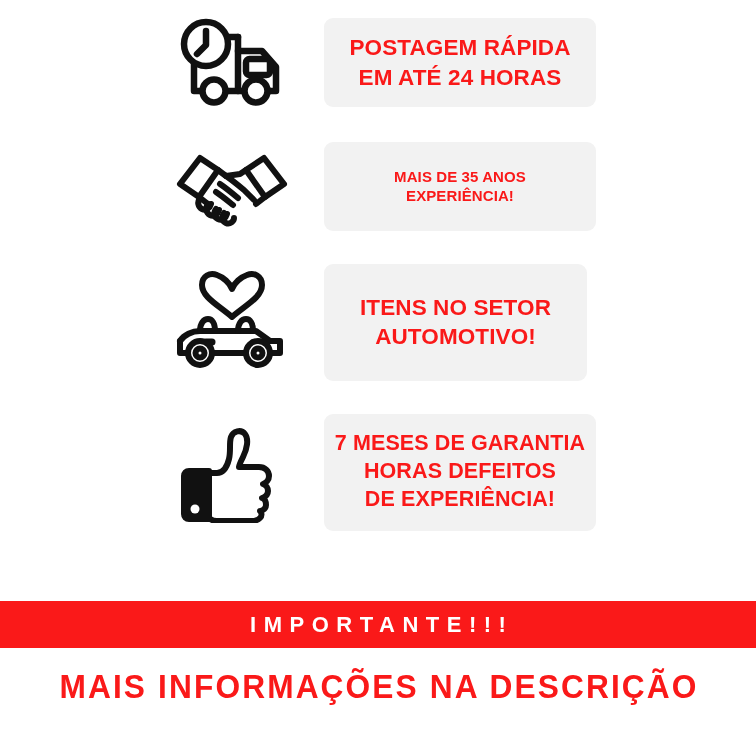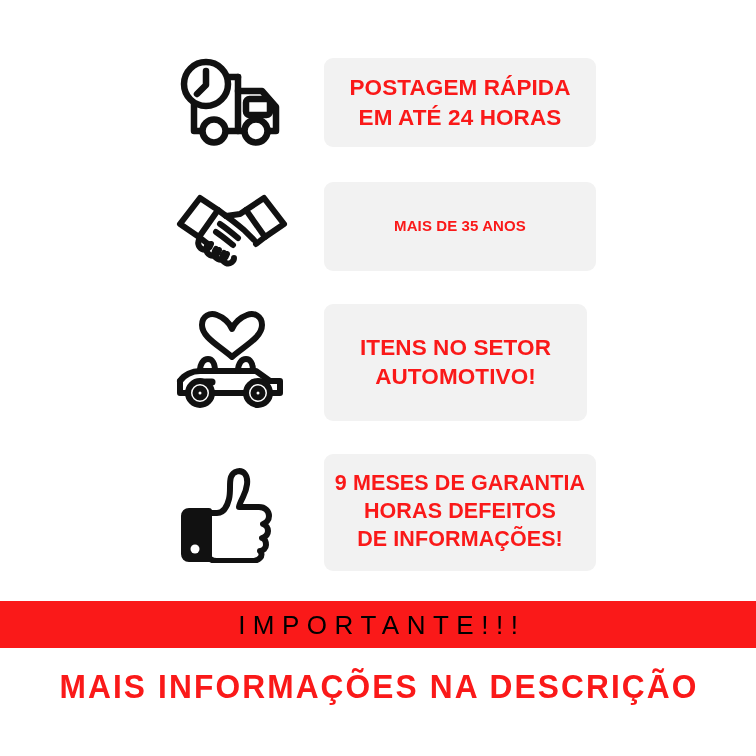--- a/index.html
+++ b/index.html
@@ -25,21 +25,20 @@
   
   .features {
     position: absolute;
     top: 0;
     left: 0;
     width: 756px;
     height: 596px;
     display: flex;
     flex-direction: column;
     justify-content: flex-start;
-    padding-top: 40px;
     box-sizing: border-box;
   }
 
   .feature-row {
     display: flex;
     align-items: center;
     justify-content: flex-start;
     width: 100%;
     padding-left: 168px;
     box-sizing: border-box;
@@ -108,23 +107,23 @@
     left: 0;
     top: 601px;
     width: 756px;
     height: 47px;
     background: #fa1919;
     display: flex;
     align-items: center;
     justify-content: center;
   }
   .important-bar-text {
-    color: #000000;
-    font-weight: normal;
-    font-size: 26px;
+    color: #ffffff;
+    font-weight: bold;
+    font-size: 22px;
     letter-spacing: 7.5px;
     text-indent: 7.5px;
     line-height: 1;
     white-space: nowrap;
   }
 
   .description-line {
     position: absolute;
     left: 0;
     top: 660px;
@@ -194,20 +193,21 @@
           <path d="M46 52 C52 56 58 61 63 65"></path>
 
           <path d="M30 58 C27 62 28 67 32 69 C36 71 40 68 41 64"></path>
           <path d="M38 64 C35 68 36 73 40 75 C44 77 48 74 49 70"></path>
           <path d="M46 69 C43 73 44 77 48 79 C52 81 56 78 57 74"></path>
           <path d="M54 73 C51 77 52 81 56 83 C60 85 64 81 64 78"></path>
         </svg>
       </div>
       <div class="feature-pill p2">
         <span class="pill-line">MAIS DE 35 ANOS</span>
+        <span class="pill-line">EXPERIÊNCIA!</span>
       </div>
     </div>
 
     <div class="feature-row r3">
       <div class="feature-icon">
         <svg width="124" height="106" viewBox="0 0 124 106" fill="none" stroke="#111111" stroke-width="6" stroke-linecap="round" stroke-linejoin="round">
 
           <path d="M62 48 C48 36 32 28 32 16 C32 7 40 3 47 6 C53 8 60 14 62 20 C64 14 71 8 77 6 C84 3 92 7 92 16 C92 28 76 36 62 48 Z" fill="#ffffff"></path>
 
           <path d="M10 72 V84 H18"></path>
@@ -236,23 +236,23 @@
       <div class="feature-icon">
         <svg width="118" height="102" viewBox="0 0 118 102" fill="none" stroke="#111111" stroke-width="6" stroke-linecap="round" stroke-linejoin="round">
 
           <path d="M34 52 H44 C50 52 54 46 56 38 C58 30 56 22 58 16 C60 10 68 8 72 13 C76 18 74 28 70 36 C68 40 66 44 66 46 H86 C92 46 96 50 96 55 C96 59 93 62 90 63 C93 64 95 67 95 70 C95 74 92 76 89 77 C92 78 93 81 93 84 C93 87 90 90 87 90 C89 92 89 95 87 97 C85 99 82 100 78 100 H44 C39 100 34 97 34 92 Z" fill="#ffffff"></path>
 
           <path d="M16 50 H36 V98 H16 C13 98 11 96 11 93 V55 C11 52 13 50 16 50 Z" fill="#111111" stroke="#111111"></path>
           <circle cx="22" cy="88" r="4.5" fill="#ffffff" stroke="none"></circle>
         </svg>
       </div>
       <div class="feature-pill p4">
-        <span class="pill-line">9 MESES DE GARANTIA</span>
+        <span class="pill-line">7 MESES DE GARANTIA</span>
         <span class="pill-line">HORAS DEFEITOS</span>
-        <span class="pill-line">DE INFORMAÇÕES!</span>
+        <span class="pill-line">DE EXPERIÊNCIA!</span>
       </div>
     </div>
 
   </div>
 
   <div class="important-bar">
     <span class="important-bar-text">IMPORTANTE!!!</span>
   </div>
 
   <div class="description-line">

